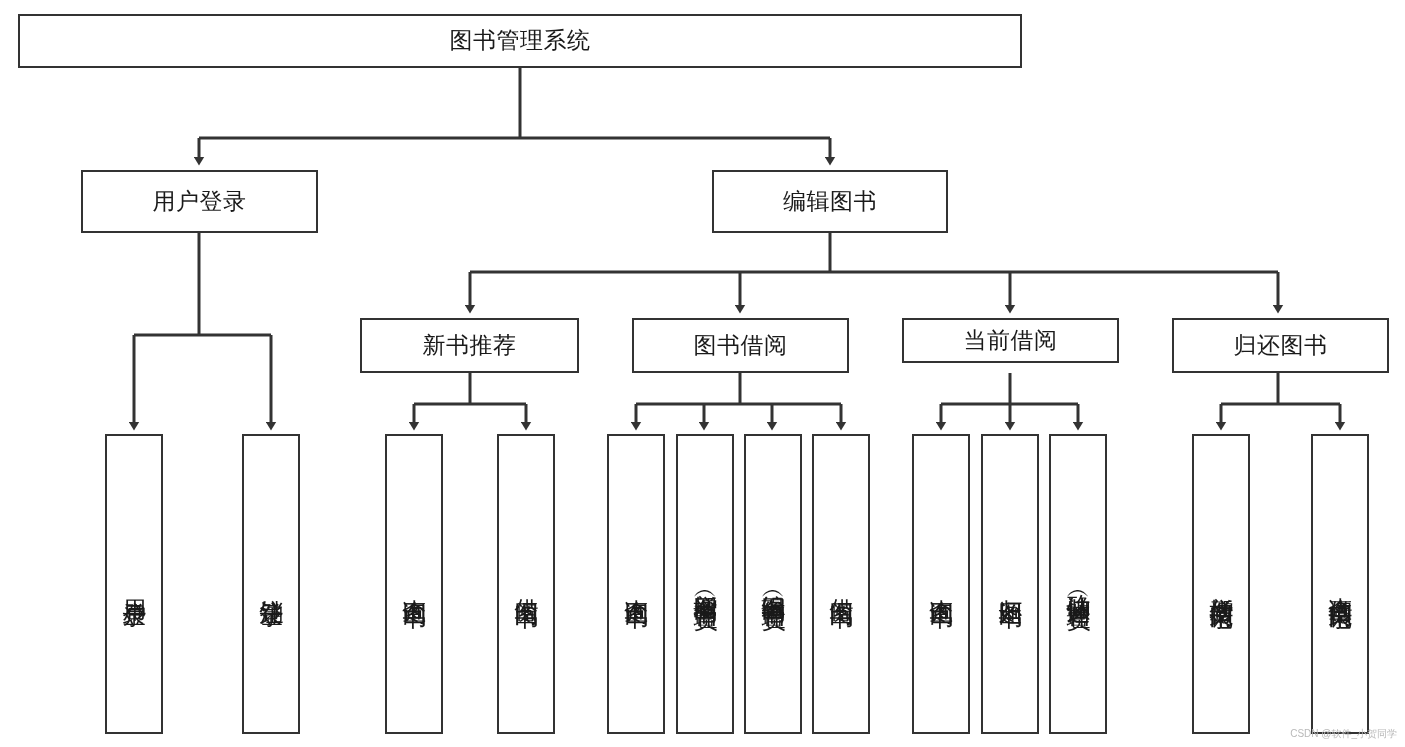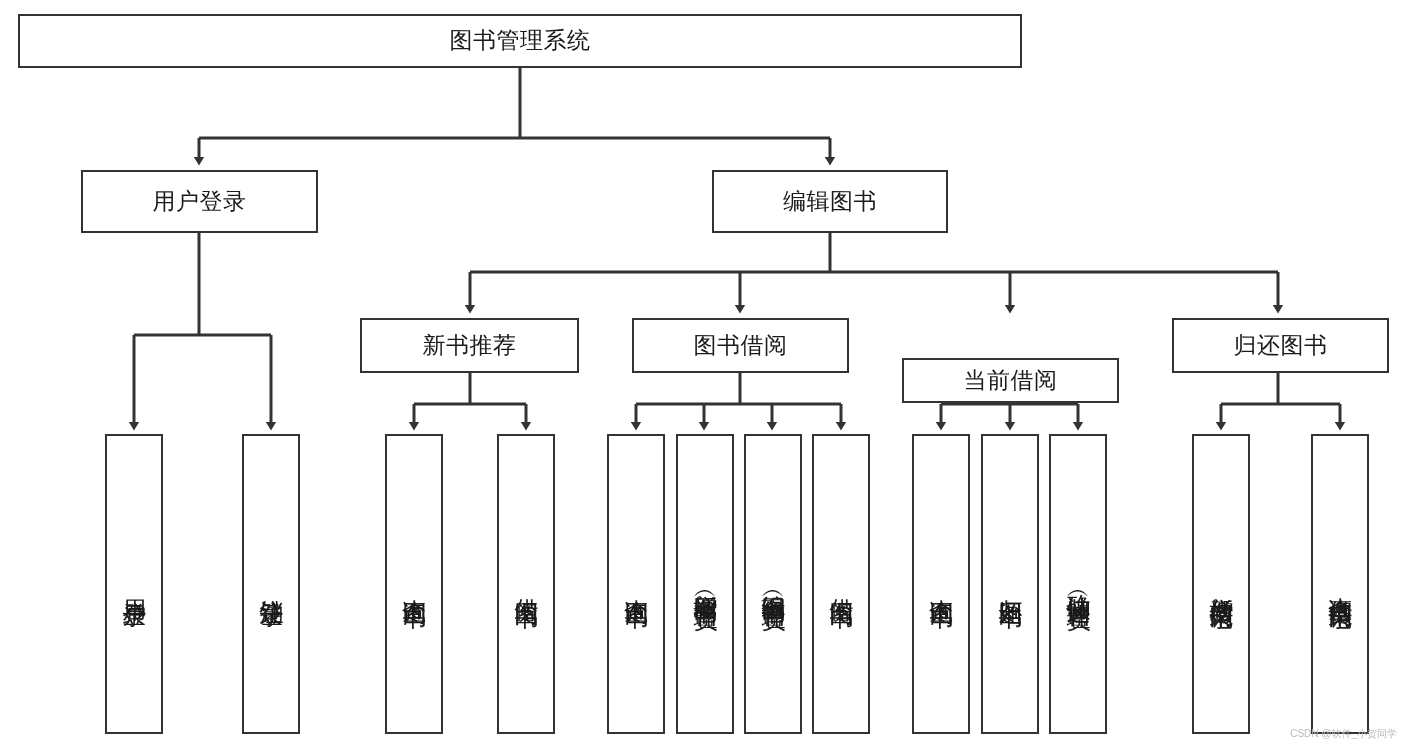--- a/index.html
+++ b/index.html
@@ -138,21 +138,21 @@
   <div class="node horizontal" style="left:712px; top:170px; width:236px; height:63px;">
     <span class="label">编辑图书</span>
   </div>
 
   <div class="node horizontal" style="left:360px; top:318px; width:219px; height:55px;">
     <span class="label">新书推荐</span>
   </div>
   <div class="node horizontal" style="left:632px; top:318px; width:217px; height:55px;">
     <span class="label">图书借阅</span>
   </div>
-  <div class="node horizontal" style="left:902px; top:318px; width:217px; height:45px;margin-top:40px;">
+  <div class="node horizontal" style="left:902px; top:318px; width:217px; height:45px;">
     <span class="label">当前借阅</span>
   </div>
   <div class="node horizontal" style="left:1172px; top:318px; width:217px; height:55px;">
     <span class="label">归还图书</span>
   </div>
 
   <div class="node vertical" style="left:105px; top:434px; width:58px; height:300px;">
     <span class="label">用户登录</span>
   </div>
   <div class="node vertical" style="left:242px; top:434px; width:58px; height:300px;">

